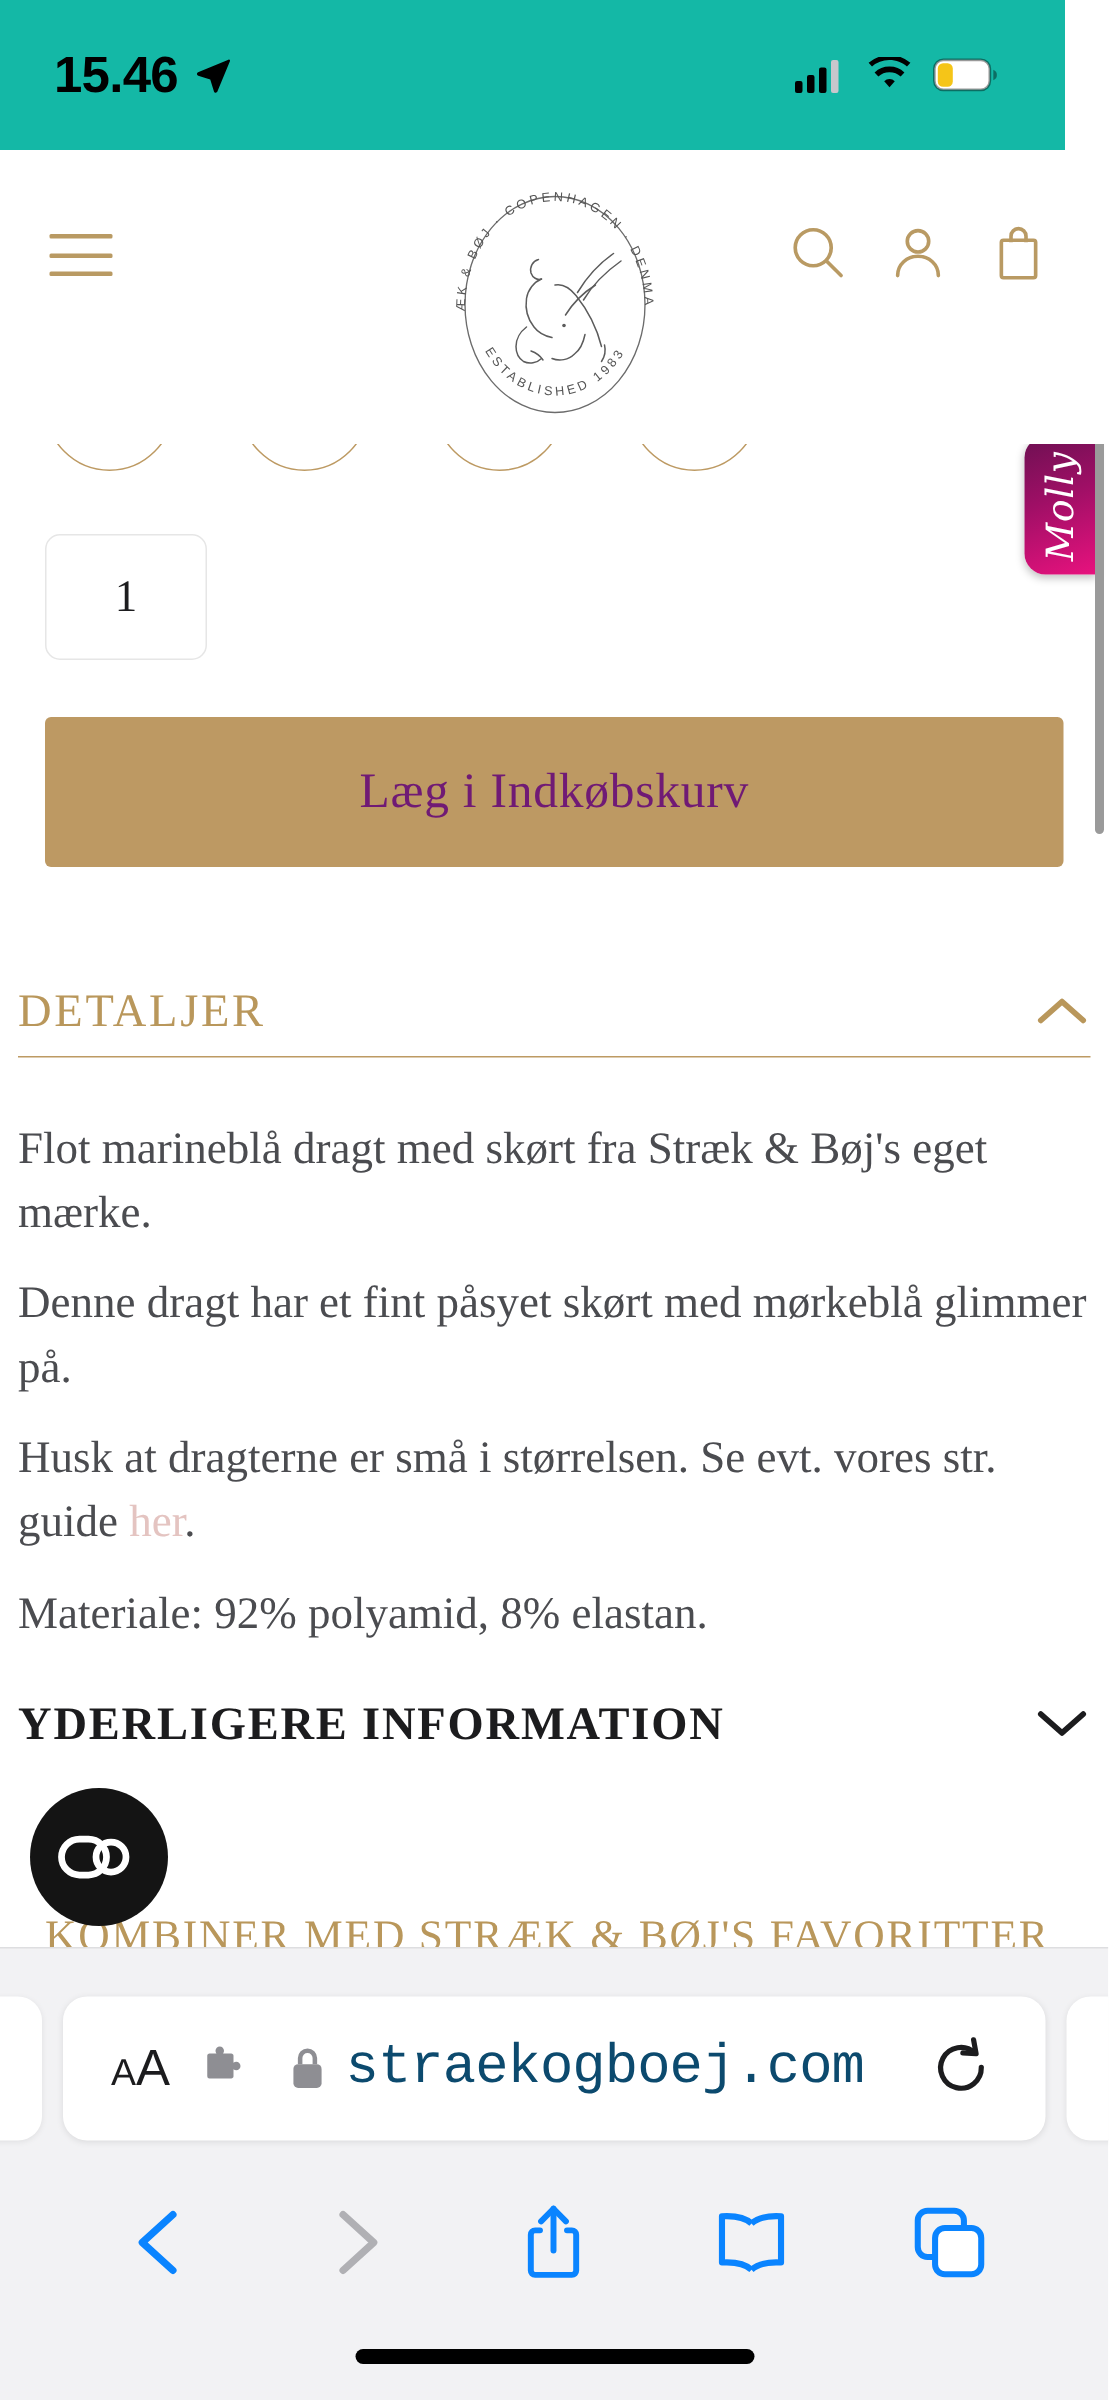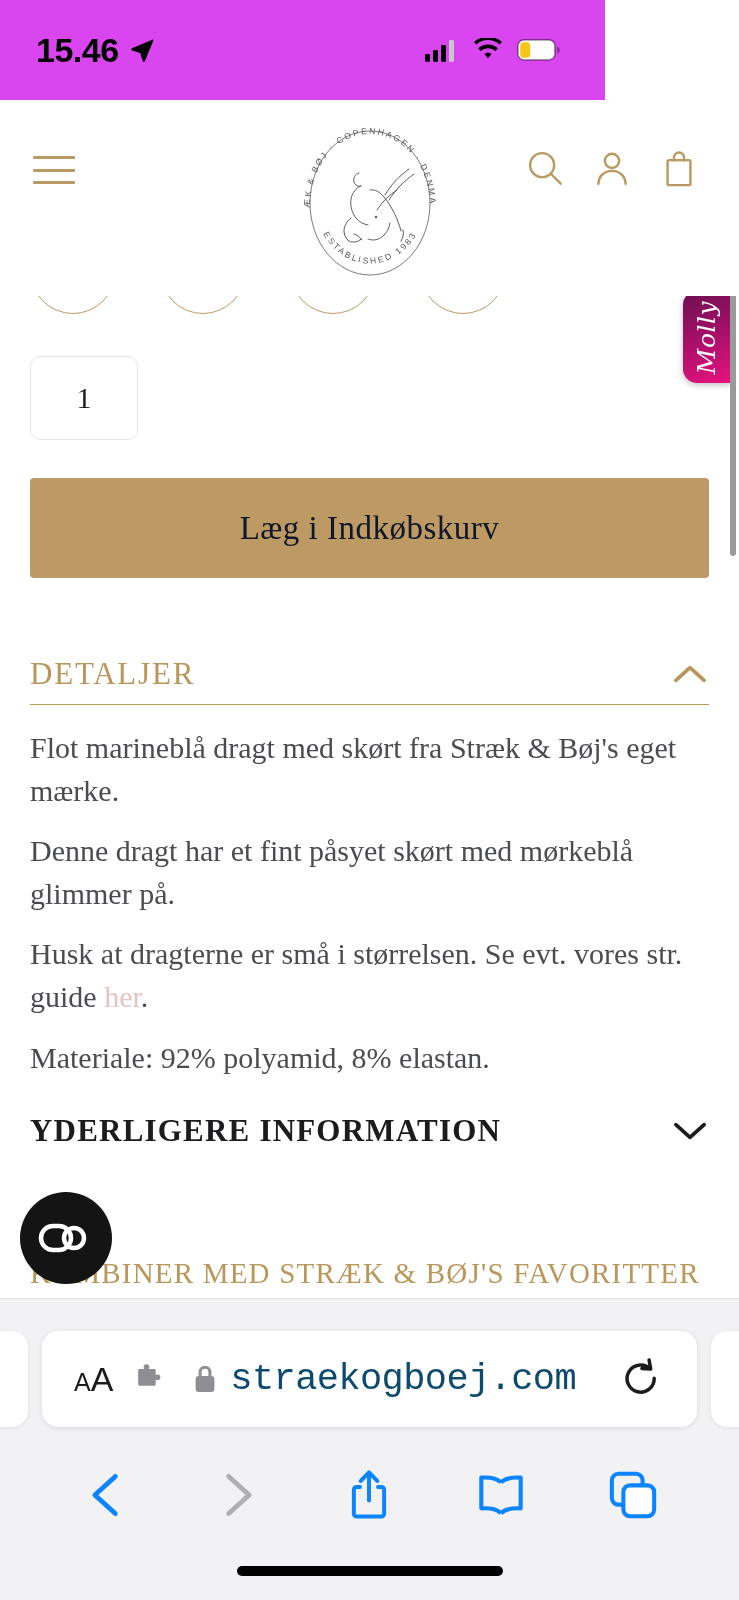--- a/index.html
+++ b/index.html
@@ -11,22 +11,22 @@
   }
   .phone {
     position: relative;
     width: 739px; height: 1600px;
     background: #ffffff;
     overflow: hidden;
   }
 
   
   .statusbar {
-    position: absolute; top: 0; left: 0; width: 605px; height: 100px;
-    background: #d946ef;
+    position: absolute; top: 0; left: 0; width: 710px; height: 100px;
+    background: #14b8a6;
     display: flex; align-items: center; justify-content: space-between;
     padding: 0 44px 0 36px;
     z-index: 60;
   }
   .sb-left { display: flex; align-items: center; gap: 10px; }
   .sb-time {
     font-size: 34px; font-weight: 600; color: #000;
     letter-spacing: -0.5px;
     font-family: "Liberation Sans", sans-serif;
   }
@@ -85,48 +85,48 @@
     border: 1px solid #e6e6e6; border-radius: 10px;
     background: #fff;
     display: flex; align-items: center; justify-content: center;
     font-family: "Liberation Serif", serif;
     font-size: 30px; color: #1d1d1f;
   }
   .atc-btn {
     margin: 38px 30px 0 30px;
     width: 679px; height: 100px;
     background: #bd9963; border: none; border-radius: 4px;
-    color: #0f172a;
+    color: #701a75;
     font-family: "Liberation Serif", serif;
     font-size: 33px; letter-spacing: 0.5px;
     display: flex; align-items: center; justify-content: center;
     cursor: pointer;
   }
 
-  .accordion { margin-top: 78px; padding: 0 30px; }
+  .accordion { margin-top: 78px; padding: 0 12px; }
   .acc-head {
     display: flex; align-items: center; justify-content: space-between;
     cursor: pointer; padding-bottom: 12px;
   }
   .acc-title {
     font-family: "Liberation Serif", serif;
     font-size: 31px; letter-spacing: 1.8px;
   }
   .acc-title.gold { color: #b9975b; }
   .acc-title.dark { color: #1c1c1e; font-weight: 700; letter-spacing: 1.2px; }
   .chev { width: 38px; height: 22px; }
   .acc-rule { height: 1px; background: #bd9a63; width: 100%; }
 
   .acc-body { padding-top: 14px; }
   .acc-body p {
     font-family: "Liberation Serif", serif;
     font-size: 30px; line-height: 1.42; color: #4b4c50;
     margin: 18px 0 0 0;
   }
-  .acc-body p:first-child { margin-top: 8px; }
+  .acc-body p:first-child { margin-top: 26px; }
   .acc-body a.her { color: #e4c4c1; text-decoration: none; }
 
   .acc2 { margin-top: 34px; }
   .fav-title {
     margin: 96px 30px 0 30px;
     font-family: "Liberation Serif", serif;
     font-size: 29px; color: #b9975b; letter-spacing: 1.2px;
     white-space: nowrap;
   }
 

